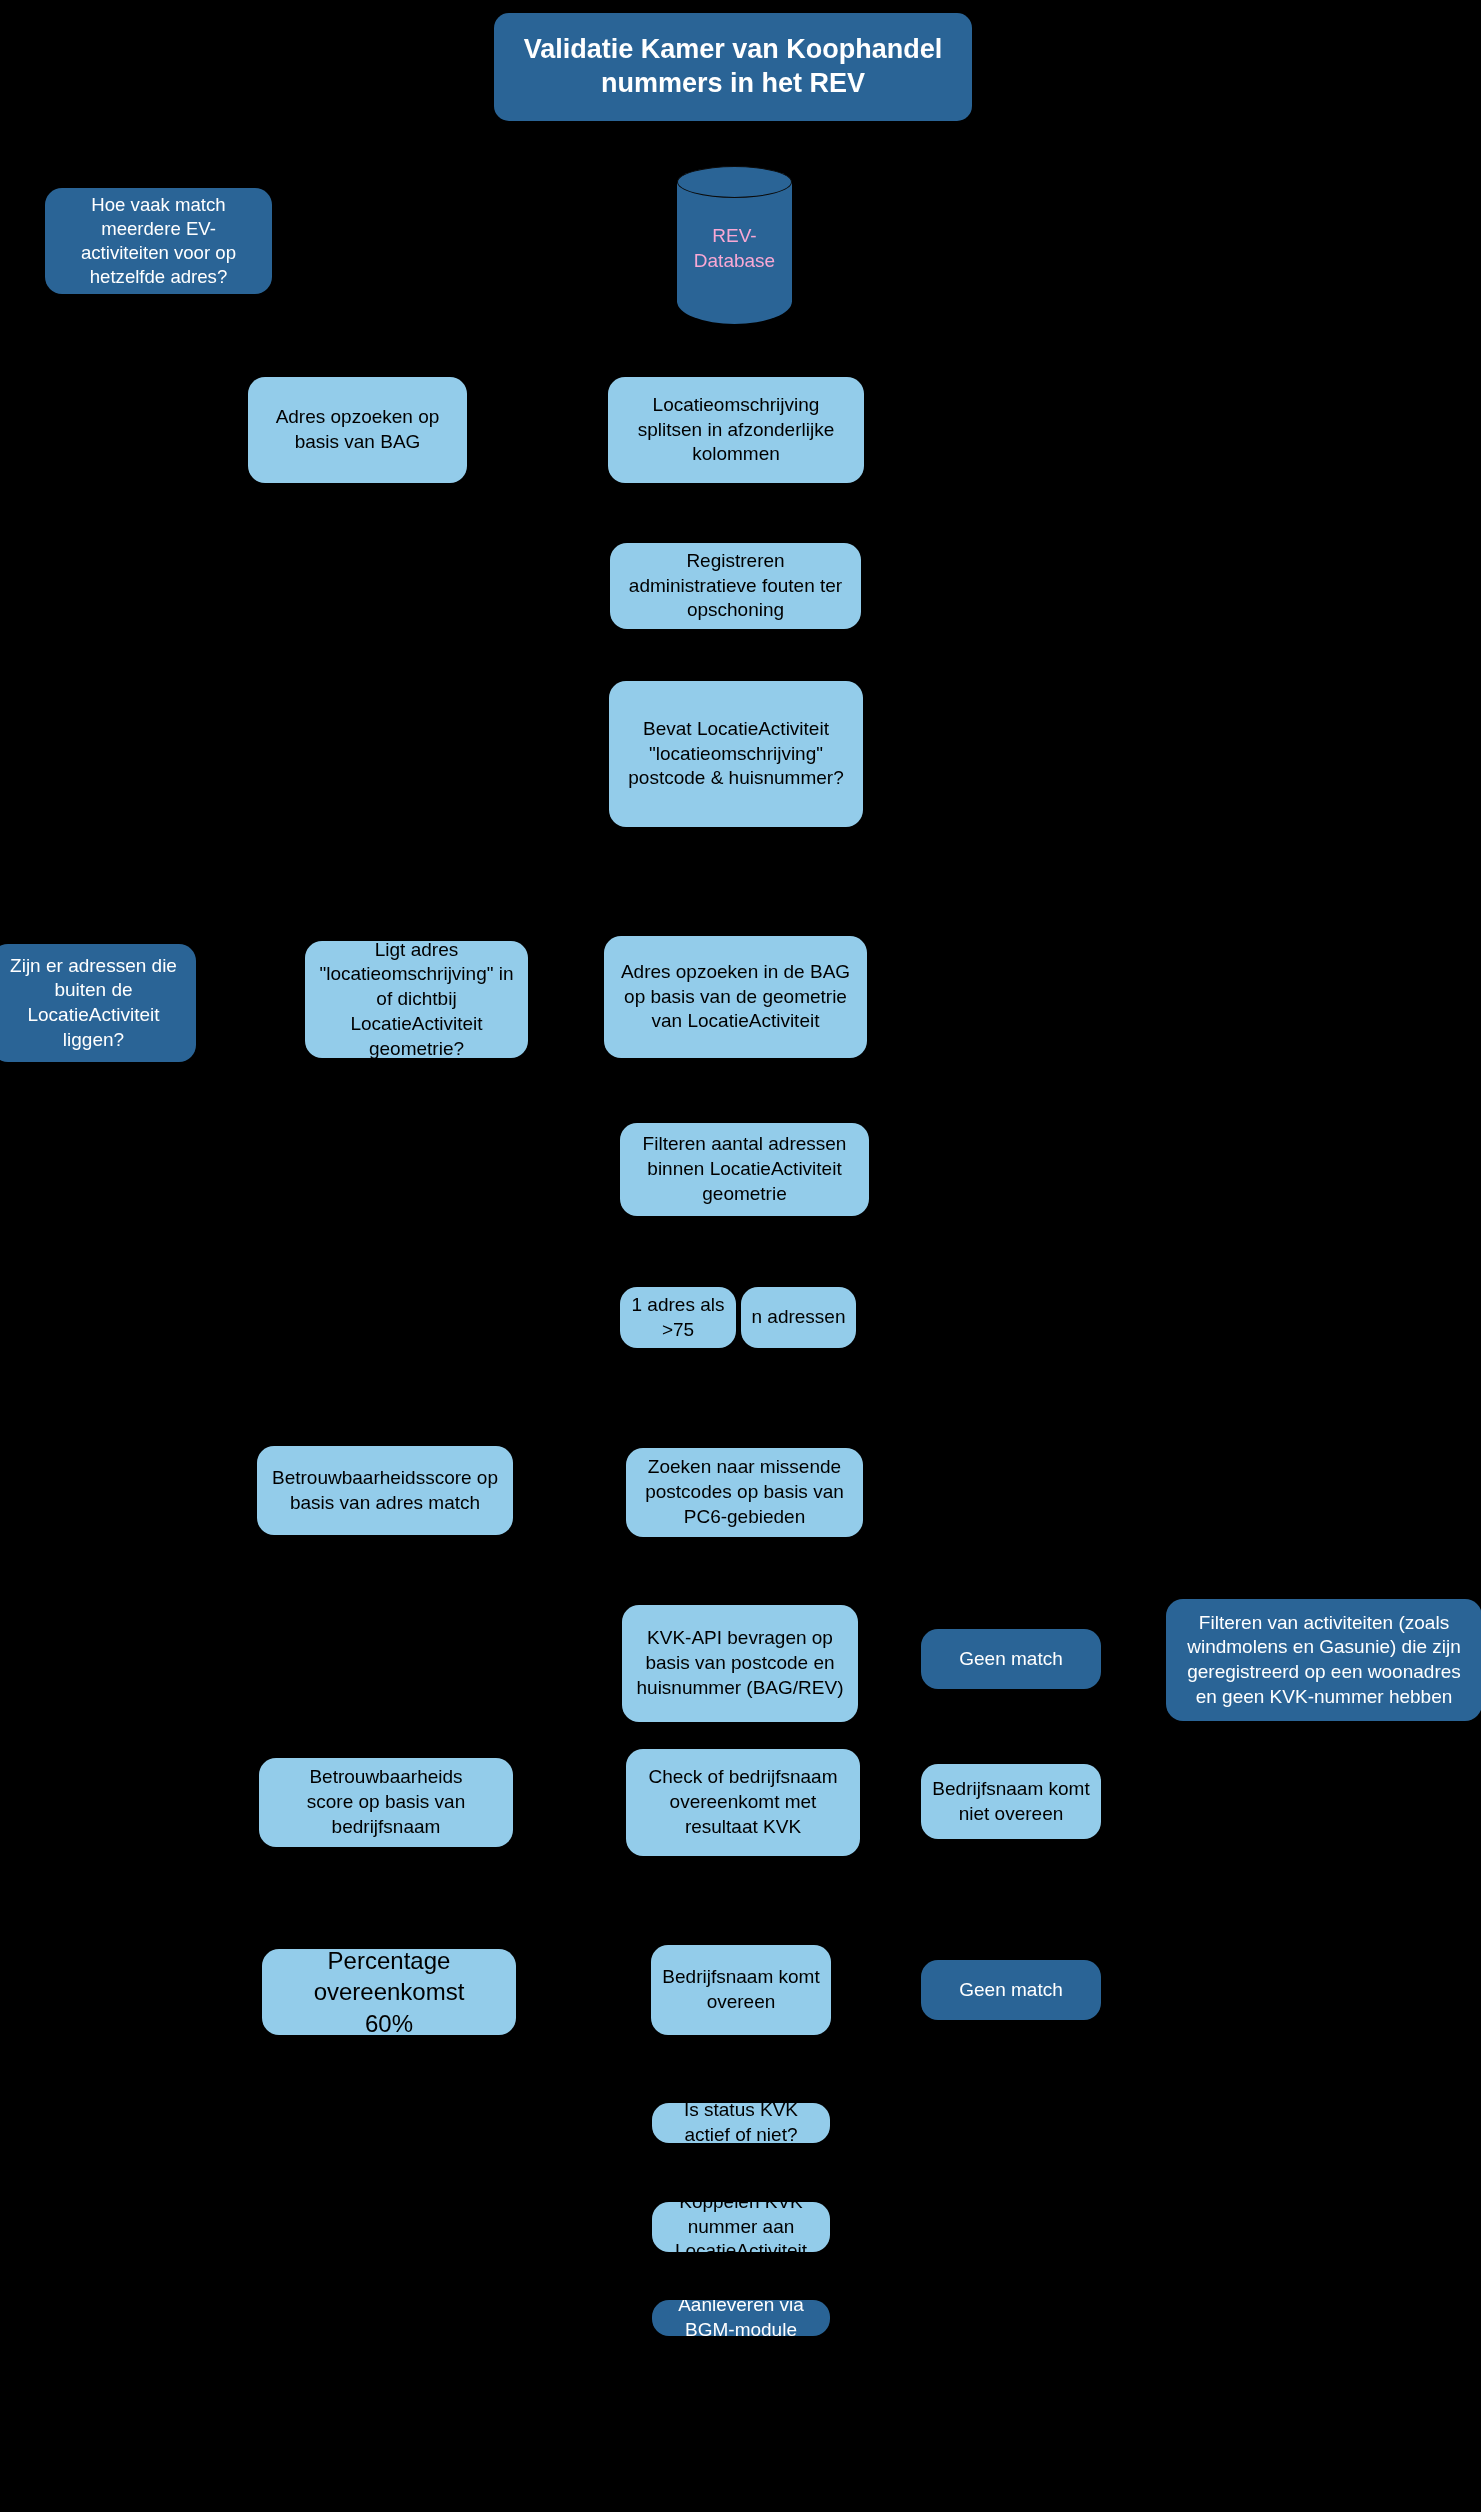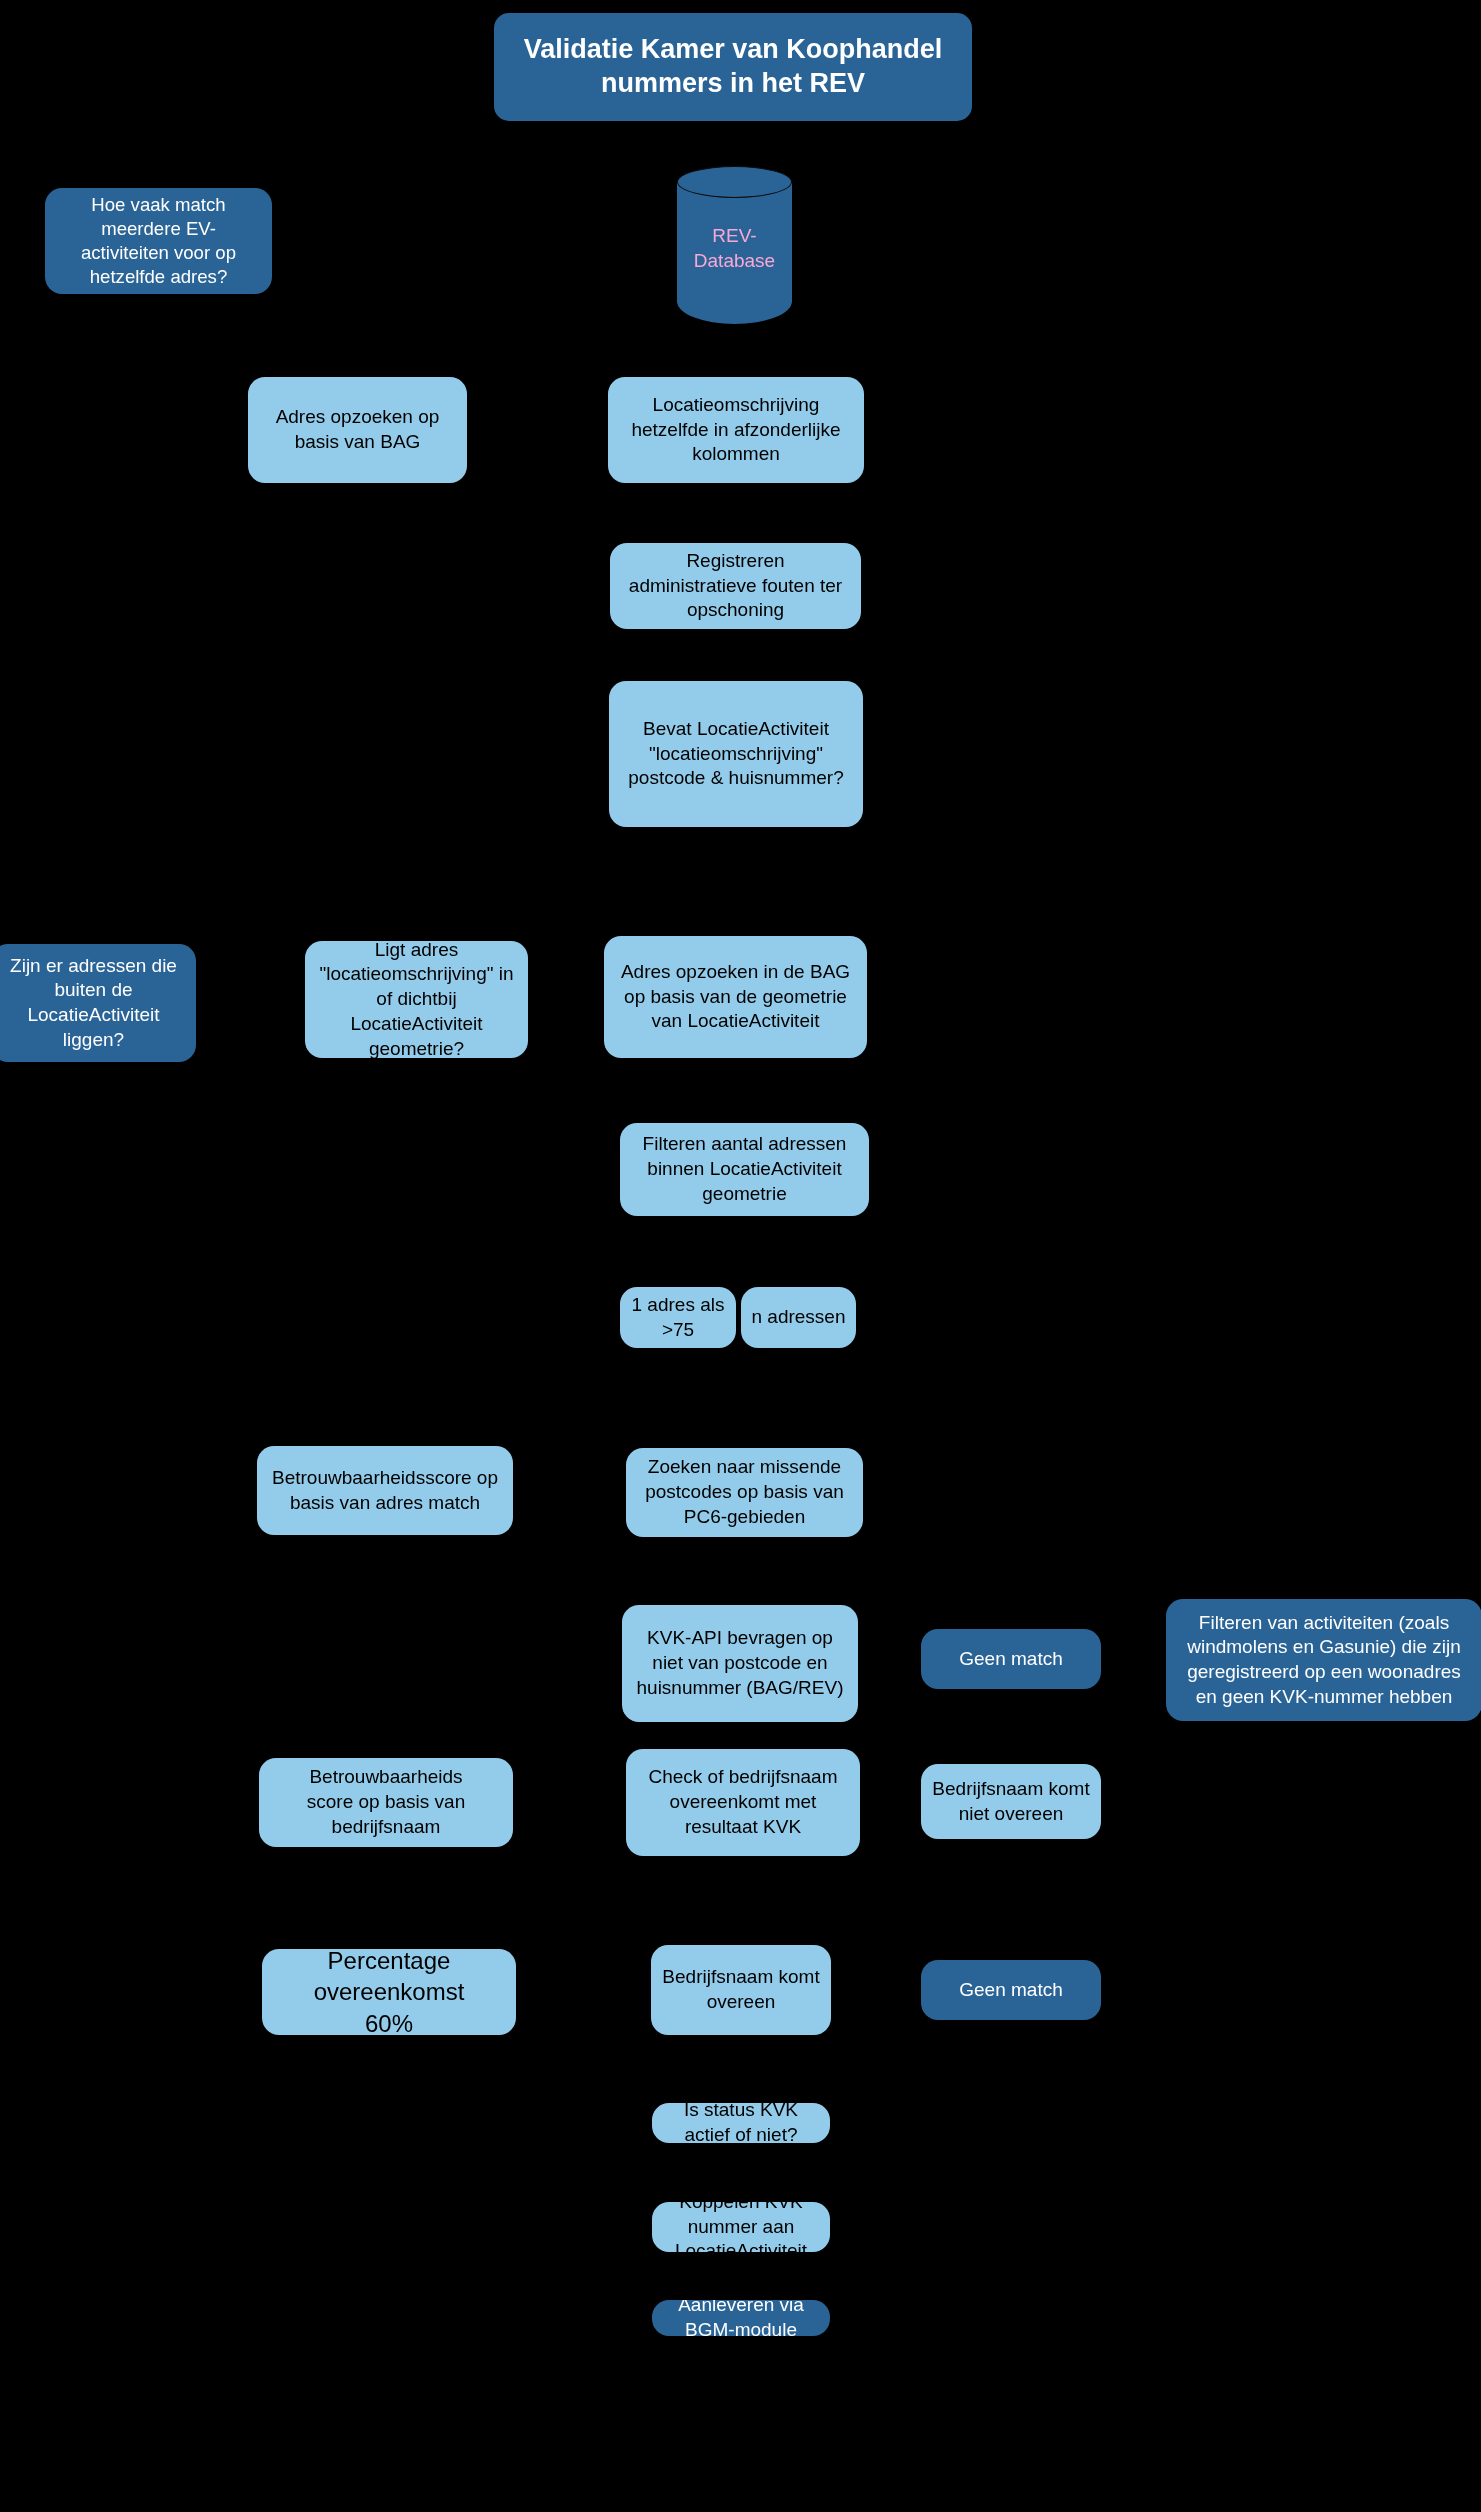--- a/index.html
+++ b/index.html
@@ -111,21 +111,21 @@
 hetzelfde adres?</span></div>
     <div class="cylinder" style="left: 677px; top: 166px; width: 115px; height: 158px;">
       <div class="cyl-body"></div>
       <div class="cyl-top"></div>
       <div class="cyl-label" style="font-size: 19px;">REV-
 Database</div>
     </div>
     <div class="node light" style="left: 248px; top: 377px; width: 219px; height: 106px; font-size: 19px;"><span class="label">Adres opzoeken op
 basis van BAG</span></div>
     <div class="node light" style="left: 608px; top: 377px; width: 256px; height: 106px; font-size: 19px;"><span class="label">Locatieomschrijving
-hetzelfde in afzonderlijke
+splitsen in afzonderlijke
 kolommen</span></div>
     <div class="node light" style="left: 610px; top: 543px; width: 251px; height: 86px; font-size: 19px;"><span class="label">Registreren
 administratieve fouten ter
 opschoning</span></div>
     <div class="node light" style="left: 609px; top: 681px; width: 254px; height: 146px; font-size: 19px;"><span class="label">Bevat LocatieActiviteit
 "locatieomschrijving"
 postcode &amp; huisnummer?</span></div>
     <div class="node dark" style="left: -9px; top: 944px; width: 205px; height: 118px; font-size: 19px;"><span class="label">Zijn er adressen die
 buiten de
 LocatieActiviteit
@@ -143,21 +143,21 @@
 geometrie</span></div>
     <div class="node light" style="left: 620px; top: 1287px; width: 116px; height: 61px; font-size: 19px;"><span class="label">1 adres als
 &gt;75</span></div>
     <div class="node light" style="left: 741px; top: 1287px; width: 115px; height: 61px; font-size: 19px;"><span class="label">n adressen</span></div>
     <div class="node light" style="left: 257px; top: 1446px; width: 256px; height: 89px; font-size: 19px;"><span class="label">Betrouwbaarheidsscore op
 basis van adres match</span></div>
     <div class="node light" style="left: 626px; top: 1448px; width: 237px; height: 89px; font-size: 19px;"><span class="label">Zoeken naar missende
 postcodes op basis van
 PC6-gebieden</span></div>
     <div class="node light" style="left: 622px; top: 1605px; width: 236px; height: 117px; font-size: 19px;"><span class="label">KVK-API bevragen op
-niet van postcode en
+basis van postcode en
 huisnummer (BAG/REV)</span></div>
     <div class="node dark" style="left: 921px; top: 1629px; width: 180px; height: 60px; font-size: 19px;"><span class="label">Geen match</span></div>
     <div class="node dark" style="left: 1166px; top: 1599px; width: 316px; height: 122px; font-size: 19px;"><span class="label">Filteren van activiteiten (zoals
 windmolens en Gasunie) die zijn
 geregistreerd op een woonadres
 en geen KVK-nummer hebben</span></div>
     <div class="node light" style="left: 259px; top: 1758px; width: 254px; height: 89px; font-size: 19px;"><span class="label">Betrouwbaarheids
 score op basis van
 bedrijfsnaam</span></div>
     <div class="node light" style="left: 626px; top: 1749px; width: 234px; height: 107px; font-size: 19px;"><span class="label">Check of bedrijfsnaam

